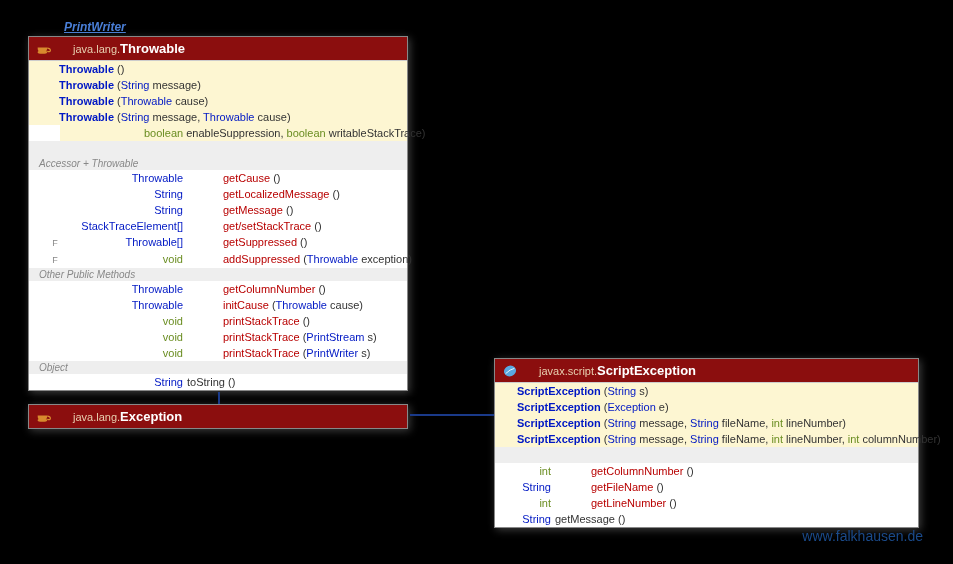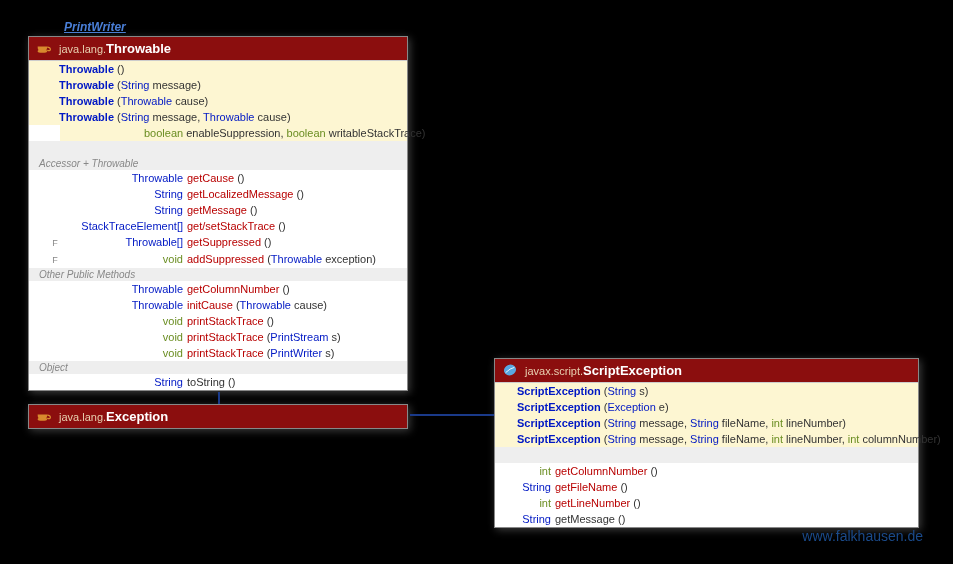--- a/index.html
+++ b/index.html
@@ -26,21 +26,22 @@
     border: 1px solid #888;
     box-shadow: 2px 2px 8px rgba(120,120,120,0.5);
     background: #fff;
   }
   .class-header {
     background: #8b0e0e;
     color: #fff;
     padding: 4px 6px;
     font-weight: bold;
     display: flex;
-    gap: 6px;
+    align-items: center;
+    gap: 20px;
   }
   .cup-icon {
     display: inline-flex;
     width: 18px;
     height: 14px;
     align-items: center;
     justify-content: center;
   }
   .cup-icon svg { width: 16px; height: 14px; }
   .pkg { color: #e8d0b0; font-weight: normal; font-size: 11px; }
@@ -59,21 +60,21 @@
   .row.gray { background: #eee; }
   .section-label {
     color: #888;
     font-style: italic;
     font-size: 10px;
     background: #eee;
     padding: 1px 6px 1px 10px;
   }
   .ret-type { color: #0018c4; }
   .name { color: #0018c4; font-weight: bold; }
-  .method { color: #b80000; }
+  .method { color: #b80000; margin-left: 36px; }
   .paren { color: #333; }
   .param-type { color: #0018c4; }
   .param-kw { color: #6b8e23; }
   .plain { color: #333; }
   .mod { color: #888; font-size: 9px; }
   .indent1 { padding-left: 84px; margin-left: 31px; }
   .connector-v {
     position: absolute;
     width: 2px;
     background: #1a3a8a;

